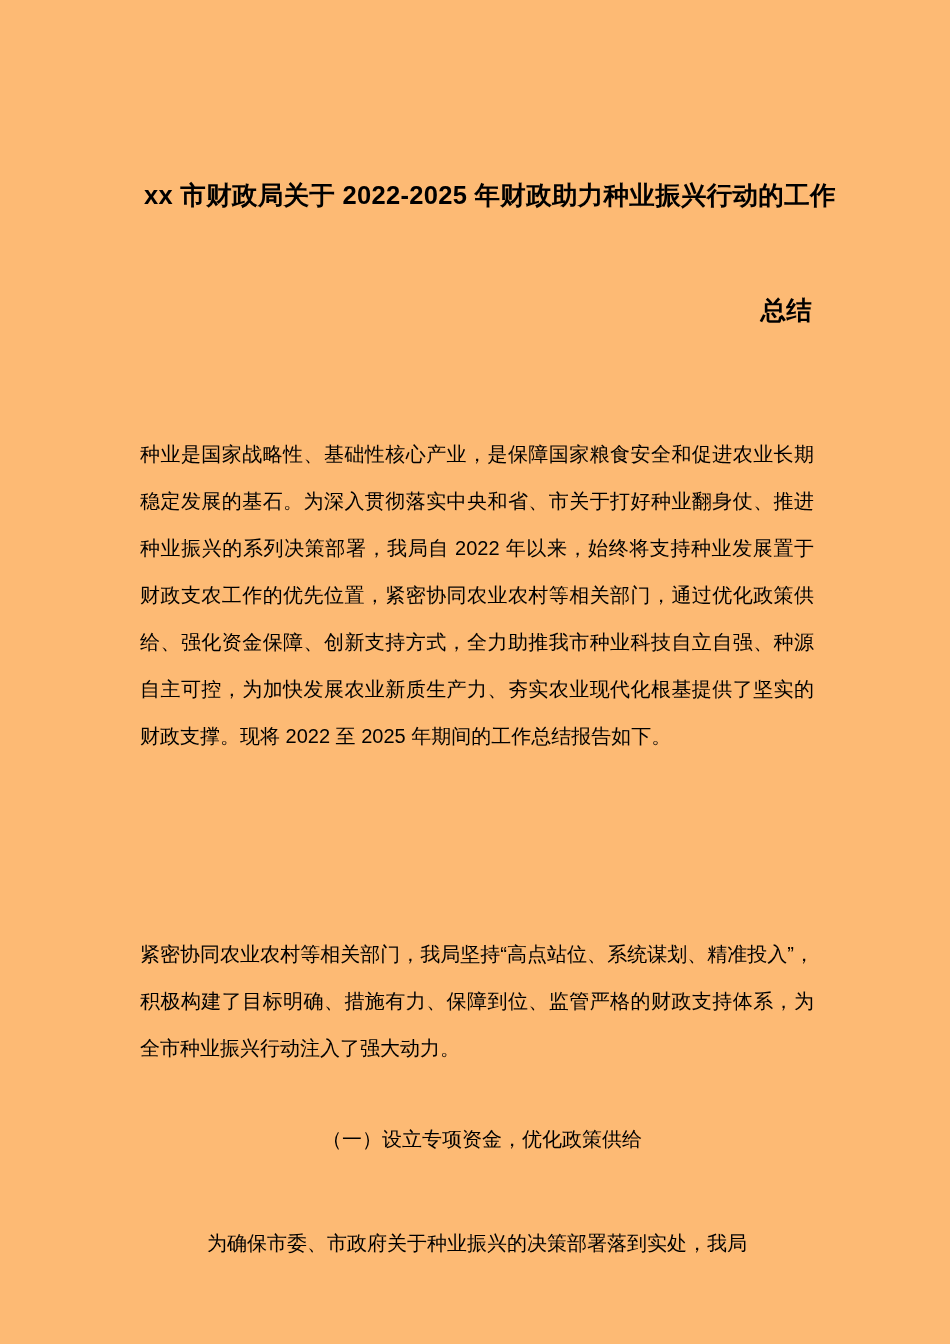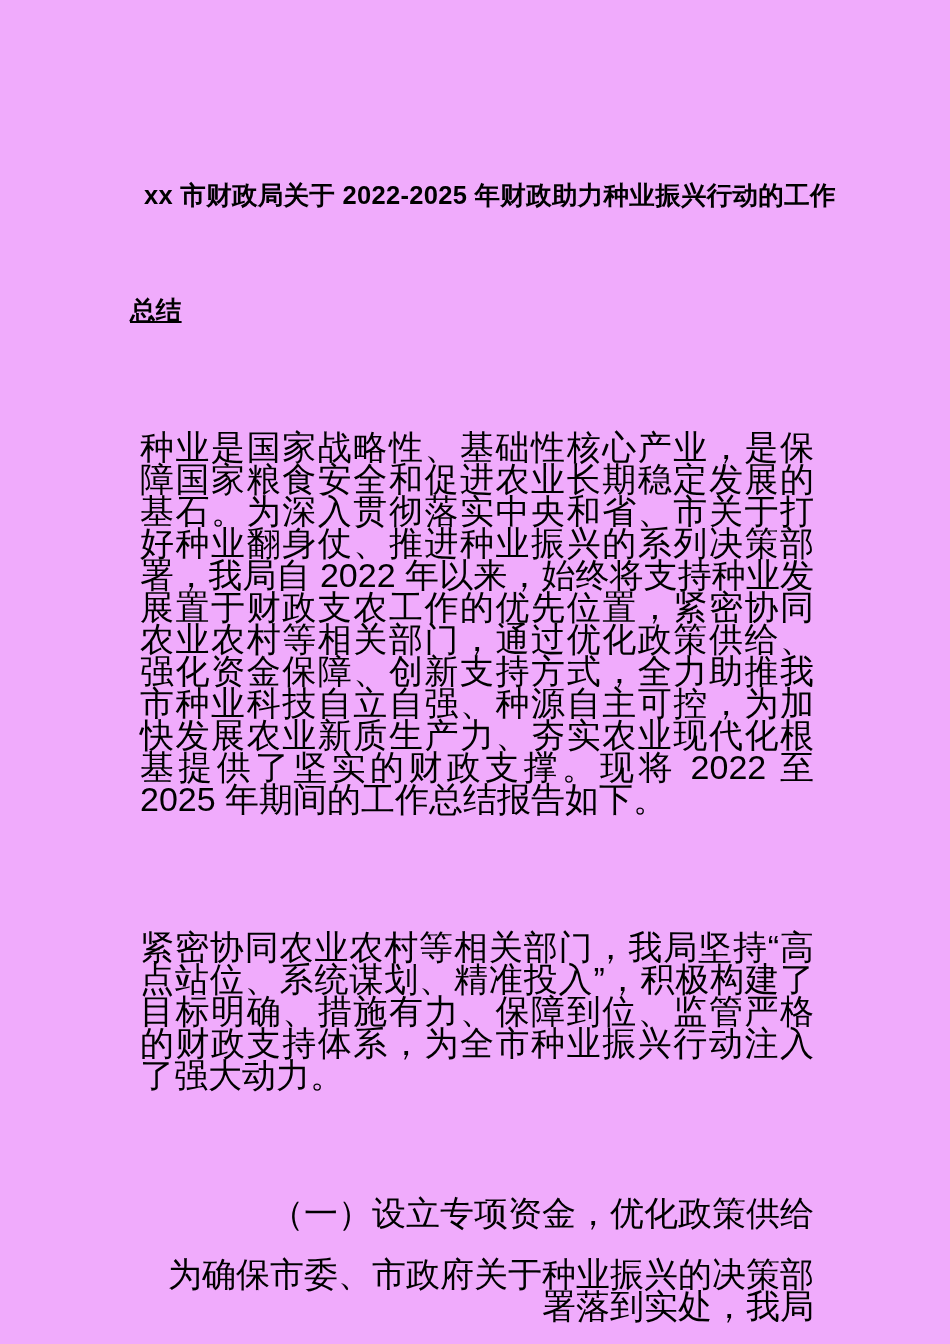--- a/index.html
+++ b/index.html
@@ -8,21 +8,21 @@
     background: #ffffff;
   }
   body {
     font-family: "Liberation Sans", "DejaVu Sans", sans-serif;
     color: #000000;
   }
   .page {
     position: relative;
     width: 950px;
     height: 1344px;
-    background: #f0abfc;
+    background: #fdba74;
     overflow: hidden;
     box-sizing: border-box;
   }
 
   .doc-title {
     position: absolute;
     left: 140px;
     top: 138px;
     width: 672px;
     font-size: 25.5px;
@@ -32,44 +32,43 @@
     text-align: center;
     white-space: nowrap;
   }
   .doc-title .title-line-1 {
     display: block;
     text-align: left;
     margin-left: 4px;
   }
   .doc-title .title-line-2 {
     display: block;
-    text-align: left;
+    text-align: right;
     margin-left: -10px;
-    text-decoration: underline;
   }
 
   .body-block {
     position: absolute;
     left: 140px;
     width: 674px;
-    font-size: 34px;
-    line-height: 32px;
+    font-size: 20px;
+    line-height: 47px;
     text-align: justify;
     text-justify: inter-character;
     letter-spacing: 0px;
   }
   .body-block p {
     margin: 0;
   }
 
   .para-lead   { top: 431px; }
   .sec-head    { top: 888px; }
   .sec-body    { top: 931px; }
-  .sub-head    { top: 1197px; text-align: right; }
-  .sub-body    { top: 1258px; text-align: right; }
+  .sub-head    { top: 1116px; text-align: center; }
+  .sub-body    { top: 1220px; text-align: center; }
 
   .sub-head p { text-indent: 10px; }
 </style>
 </head>
 <body>
 
 <div class="page">
 
   <div class="doc-title">
     <span class="title-line-1">xx 市财政局关于 2022-2025 年财政助力种业振兴行动的工作</span>

